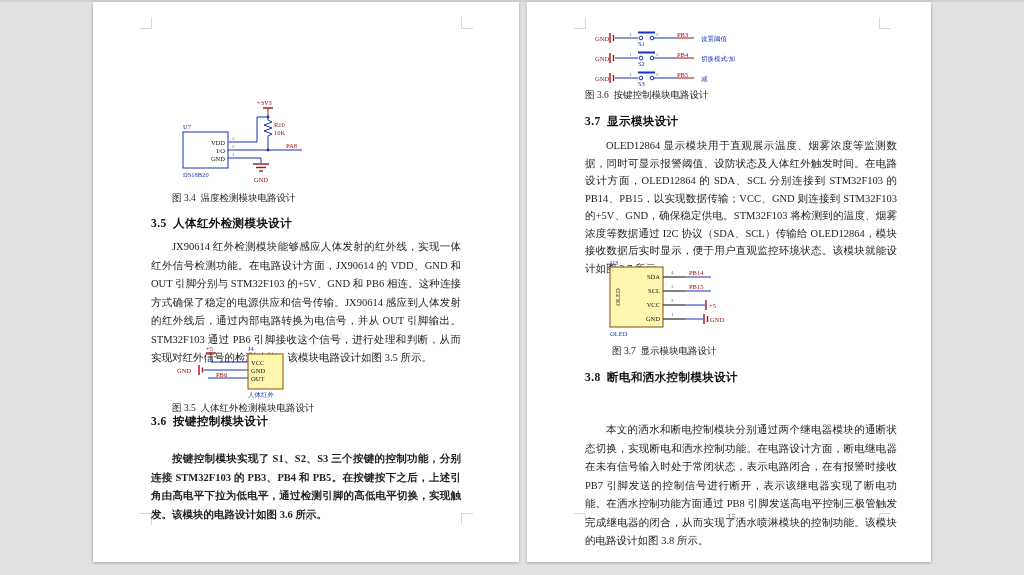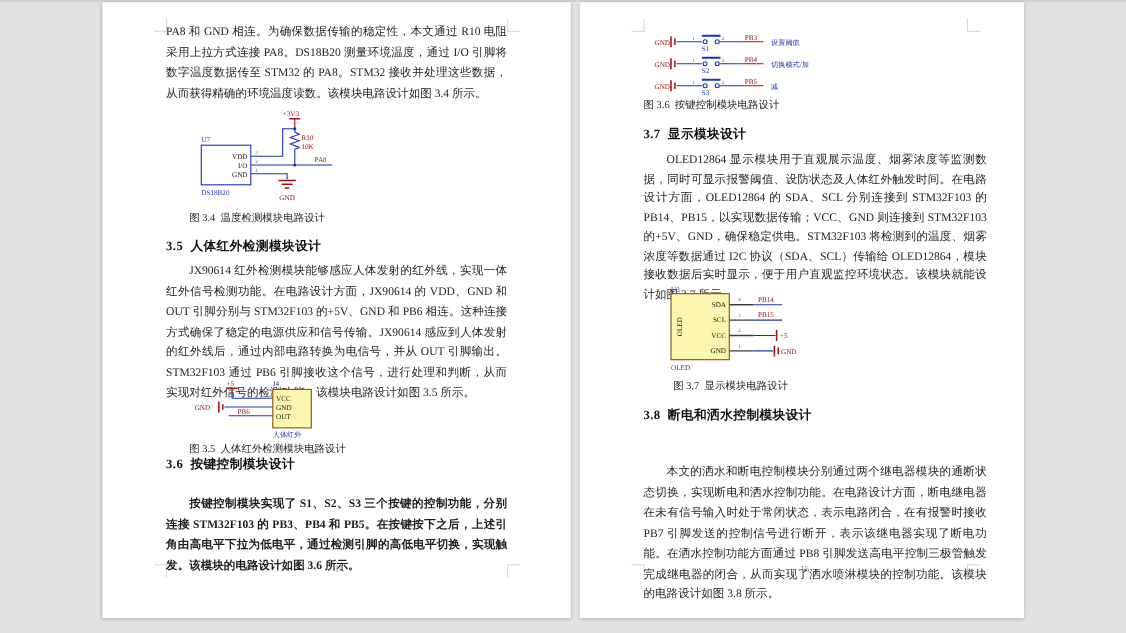--- a/index.html
+++ b/index.html
@@ -42,21 +42,20 @@
 
 <div class="stage">
   <div class="top-edge"></div>
 
   <div class="page" id="pageL">
     <div class="crop tl" style="left:47px;top:15px;"></div>
     <div class="crop tr" style="left:368px;top:15px;"></div>
     <div class="crop bl" style="left:47px;top:511px;"></div>
     <div class="crop br" style="left:368px;top:511px;"></div>
 
-    <div class="para" style="left:58px;top:19px;width:310px;">PA8 和 GND 相连。为确保数据传输的稳定性，本文通过 R10 电阻采用上拉方式连接 PA8。DS18B20 测量环境温度，通过 I/O 引脚将数字温度数据传至 STM32 的 PA8。STM32 接收并处理这些数据，从而获得精确的环境温度读数。该模块电路设计如图 3.4 所示。</div>
 
     <svg class="fig" style="left:85px;top:94px;" width="135" height="95" viewBox="0 0 135 95">
       <text class="t-red" x="79" y="9">+3V3</text>
       <line class="redlnB" x1="85" y1="12" x2="95" y2="12"></line>
       <line class="redln" x1="90" y1="12" x2="90" y2="21"></line>
       <circle class="dot" cx="90" cy="21" r="1.4"></circle>
       <polyline class="wire" points="50,46 79,46 79,21 90,21"></polyline>
       <line class="wire" x1="90" y1="21" x2="90" y2="24"></line>
       <polyline class="wire" points="90,24 94,26 86,29 94,32 86,35 94,38 90,40"></polyline>
       <line class="wire" x1="90" y1="40" x2="90" y2="54"></line>

